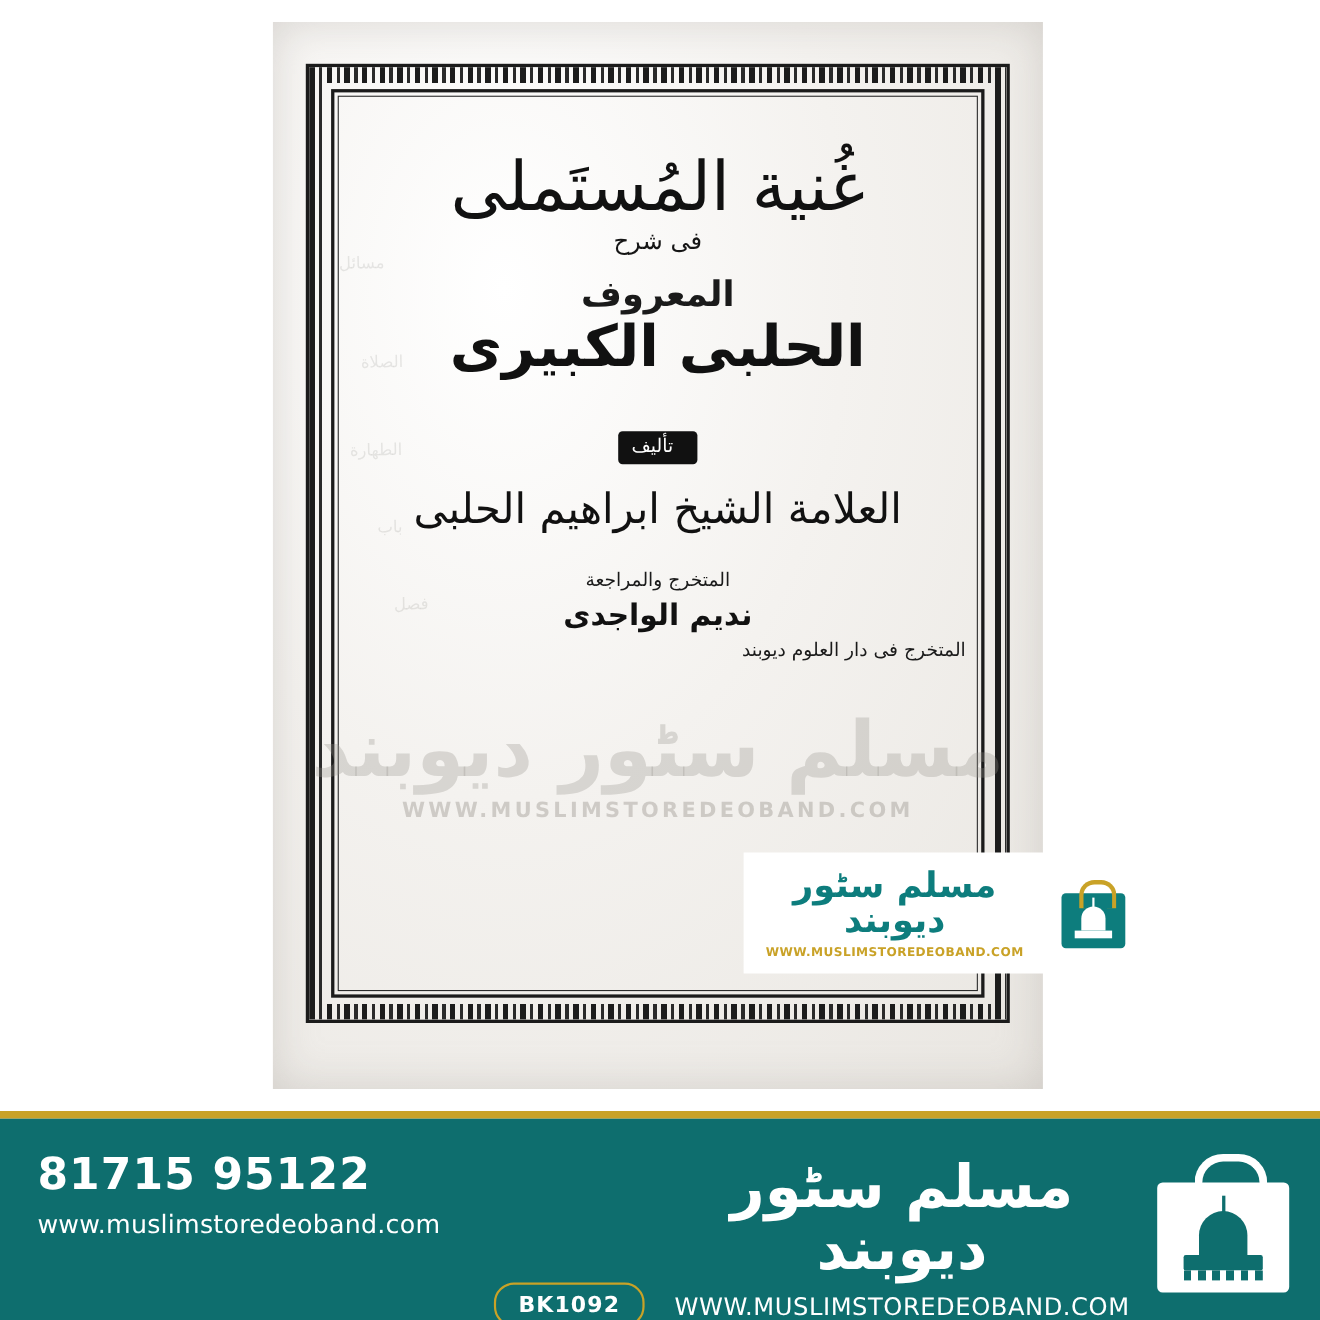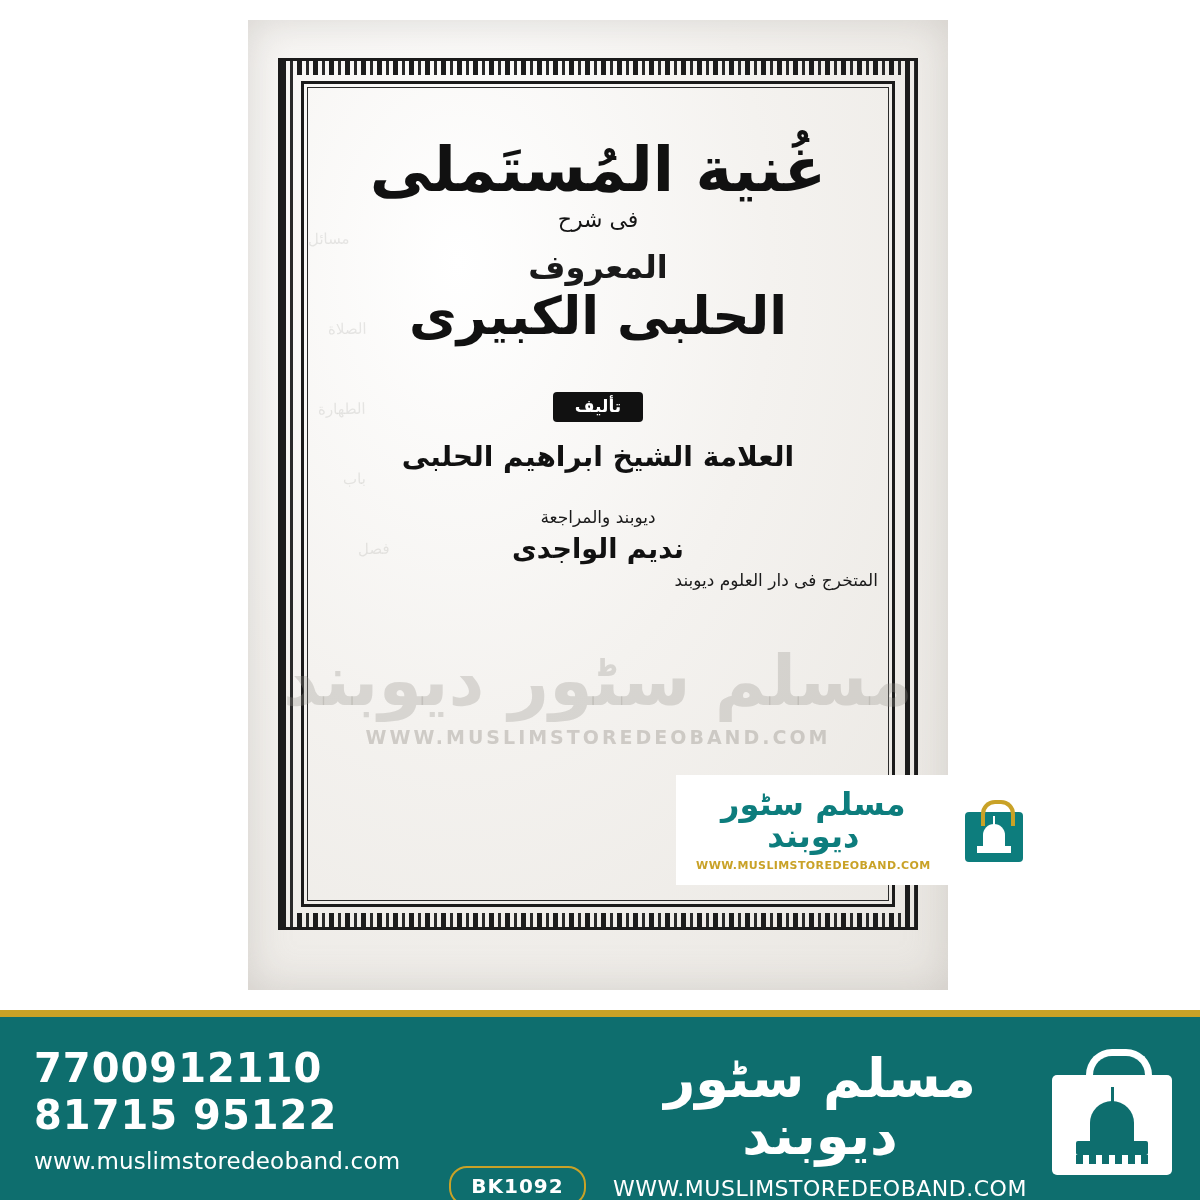--- a/index.html
+++ b/index.html
@@ -97,21 +97,21 @@
     top: 90px;
     right: 70px;
     bottom: 110px;
     text-align: center;
     direction: rtl;
   }
 
   .line-title-main {
     font-family: "DejaVu Sans", "Liberation Sans", sans-serif;
     font-size: 62px;
-    font-weight: bold;
+    font-weight: normal;
     color: #111111;
     line-height: 1.15;
     margin-top: 24px;
     letter-spacing: -1px;
   }
   .line-small-1 {
     font-size: 22px;
     color: #151515;
     margin-top: 2px;
     font-weight: normal;
@@ -133,31 +133,31 @@
     font-weight: bold;
     color: #111111;
     margin-top: 0px;
   }
 
   .badge-taleef {
     display: inline-block;
     background: #111111;
     color: #ffffff;
     font-size: 17px;
-    padding: 4px 22px 6px 22px;
+    padding: 4px 22px 6px 12px;
     border-radius: 4px;
     margin-top: 46px;
-    font-weight: bold;
+    font-weight: normal;
   }
 
   .line-author {
-    font-size: 28px;
+    font-size: 38px;
     color: #111111;
     margin-top: 18px;
-    font-weight: bold;
+    font-weight: normal;
   }
 
   .line-label-review {
     font-size: 17px;
     color: #1a1a1a;
     margin-top: 34px;
   }
   .line-reviewer {
     font-size: 27px;
     color: #111111;
@@ -417,21 +417,21 @@
 
     <div class="cover-content">
       <div class="line-title-main">غُنية المُستَملى</div>
       <div class="line-small-1">فى شرح</div>
       <div class="line-small-2">المعروف</div>
       <div class="line-title-3">الحلبى الكبيرى</div>
 
       <div class="badge-taleef">تأليف</div>
       <div class="line-author">العلامة الشيخ ابراهيم الحلبى</div>
 
-      <div class="line-label-review">دیوبند والمراجعة</div>
+      <div class="line-label-review">المتخرج والمراجعة</div>
       <div class="line-reviewer">نديم الواجدى</div>
       <div class="line-reviewer-sub">المتخرج فى دار العلوم ديوبند</div>
     </div>
 
     <div class="wm-big">مسلم سٹور دیوبند</div>
     <div class="wm-url">WWW.MUSLIMSTOREDEOBAND.COM</div>
 
     <div class="sticker">
       <div class="sticker-text">
         <div class="sticker-ar">مسلم سٹور دیوبند</div>
@@ -447,21 +447,20 @@
     </div>
 
   </div>
 </div>
 
 <div class="gold-rule"></div>
 
 <div class="footer">
 
   <div class="footer-left">
-    <div class="phone1">7700912110</div>
     <div class="phone2">81715 95122</div>
     <div class="footer-web">www.muslimstoredeoband.com</div>
   </div>
 
   <div class="footer-brand">
     <div class="brand-ar">مسلم سٹور دیوبند</div>
     <div class="brand-url">WWW.MUSLIMSTOREDEOBAND.COM</div>
   </div>
 
   <div class="footer-bag">

